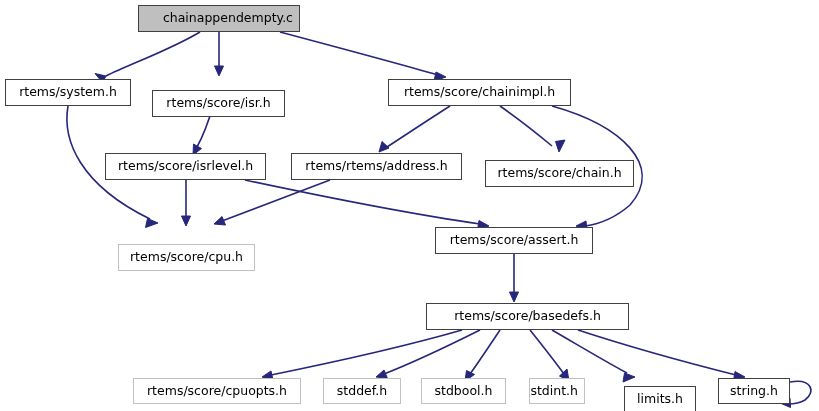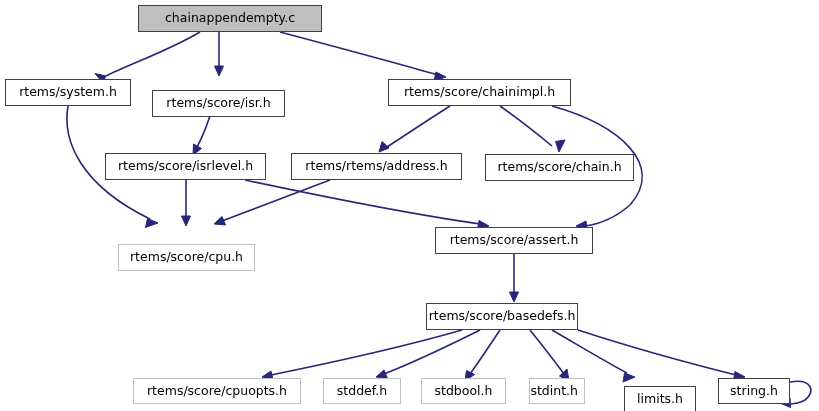--- a/index.html
+++ b/index.html
@@ -128,48 +128,48 @@
         <path d="M 578,330 C 630,347 700,366 736,375" fill="none" stroke="#26267a" stroke-width="1.6"></path>
         <path d="M 745,377 l -10,-5.5 l -1.5,9 z" fill="#26267a" stroke="#26267a" stroke-width="1"></path>
       </g>
       <g>
         <path d="M 790,382 C 812,378 816,392 805,400 C 800,403 793,404 788,404" fill="none" stroke="#26267a" stroke-width="1.6"></path>
         <path d="M 780,403 l 10,-5 l 0.5,9.5 z" fill="#26267a" stroke="#26267a" stroke-width="1"></path>
       </g>
     </svg>
 
   <div id="node-layer">
-      <div class="node root" style="left: 138px; top: 5px; width: 184px; height: 27px;">
+      <div class="node root" style="left: 138px; top: 5px; width: 162px; height: 27px; justify-content: flex-end;">
         <span class="node-label">chainappendempty.c</span>
       </div>
       <div class="node" style="left: 5px; top: 79px; width: 126px; height: 27px; text-align: center;">
         <span class="node-label">rtems/system.h</span>
       </div>
       <div class="node" style="left: 152px; top: 90px; width: 133px; height: 27px;">
         <span class="node-label">rtems/score/isr.h</span>
       </div>
       <div class="node" style="left: 388px; top: 79px; width: 183px; height: 27px;">
         <span class="node-label">rtems/score/chainimpl.h</span>
       </div>
       <div class="node" style="left: 105px; top: 153px; width: 161px; height: 27px;">
         <span class="node-label">rtems/score/isrlevel.h</span>
       </div>
       <div class="node" style="left: 291px; top: 153px; width: 171px; height: 27px;">
         <span class="node-label">rtems/rtems/address.h</span>
       </div>
-      <div class="node" style="left: 485px; top: 154px; width: 149px; height: 27px;">
+      <div class="node" style="left: 485px; top: 160px; width: 149px; height: 27px;">
         <span class="node-label">rtems/score/chain.h</span>
       </div>
       <div class="node unlinked" style="left: 118px; top: 244px; width: 137px; height: 27px;">
         <span class="node-label">rtems/score/cpu.h</span>
       </div>
       <div class="node" style="left: 435px; top: 227px; width: 158px; height: 27px;">
         <span class="node-label">rtems/score/assert.h</span>
       </div>
-      <div class="node" style="left: 426px; top: 303px; width: 152px; height: 27px;">
+      <div class="node" style="left: 426px; top: 303px; width: 203px; height: 27px;">
         <span class="node-label">rtems/score/basedefs.h</span>
       </div>
       <div class="node unlinked" style="left: 133px; top: 378px; width: 168px; height: 26px;">
         <span class="node-label">rtems/score/cpuopts.h</span>
       </div>
       <div class="node unlinked" style="left: 323px; top: 378px; width: 78px; height: 26px;">
         <span class="node-label">stddef.h</span>
       </div>
       <div class="node unlinked" style="left: 421px; top: 378px; width: 85px; height: 26px;">
         <span class="node-label">stdbool.h</span>

